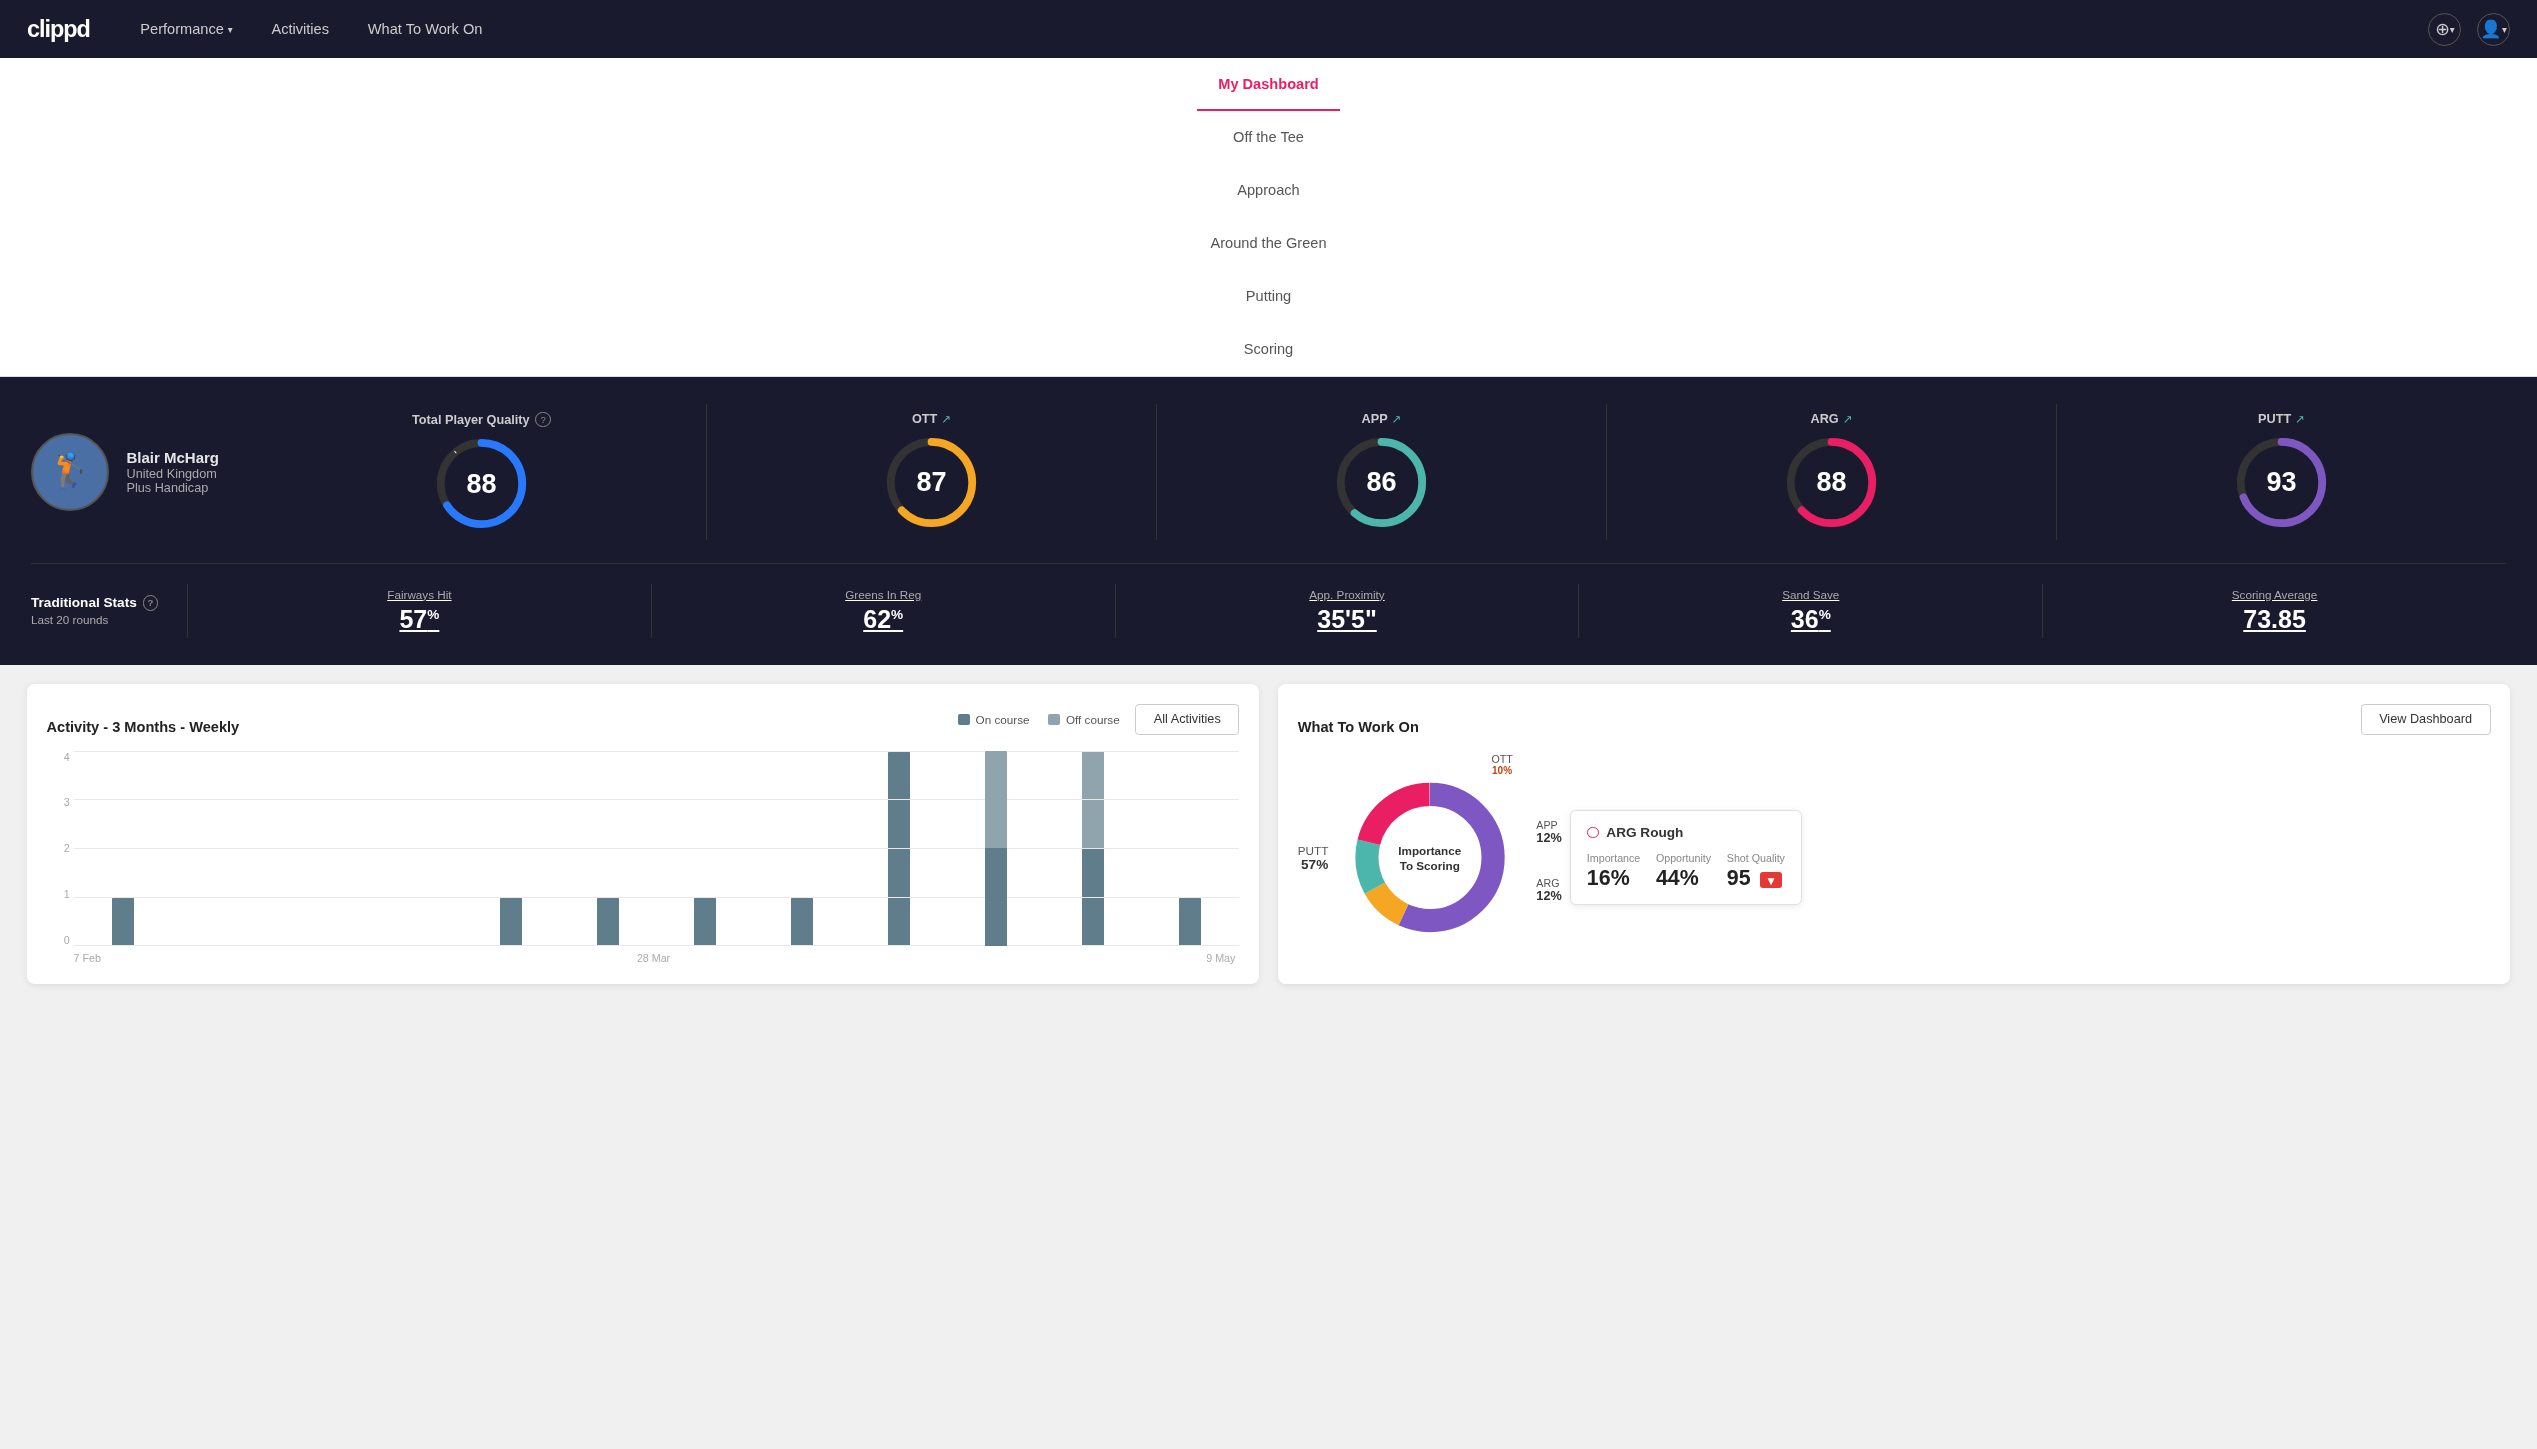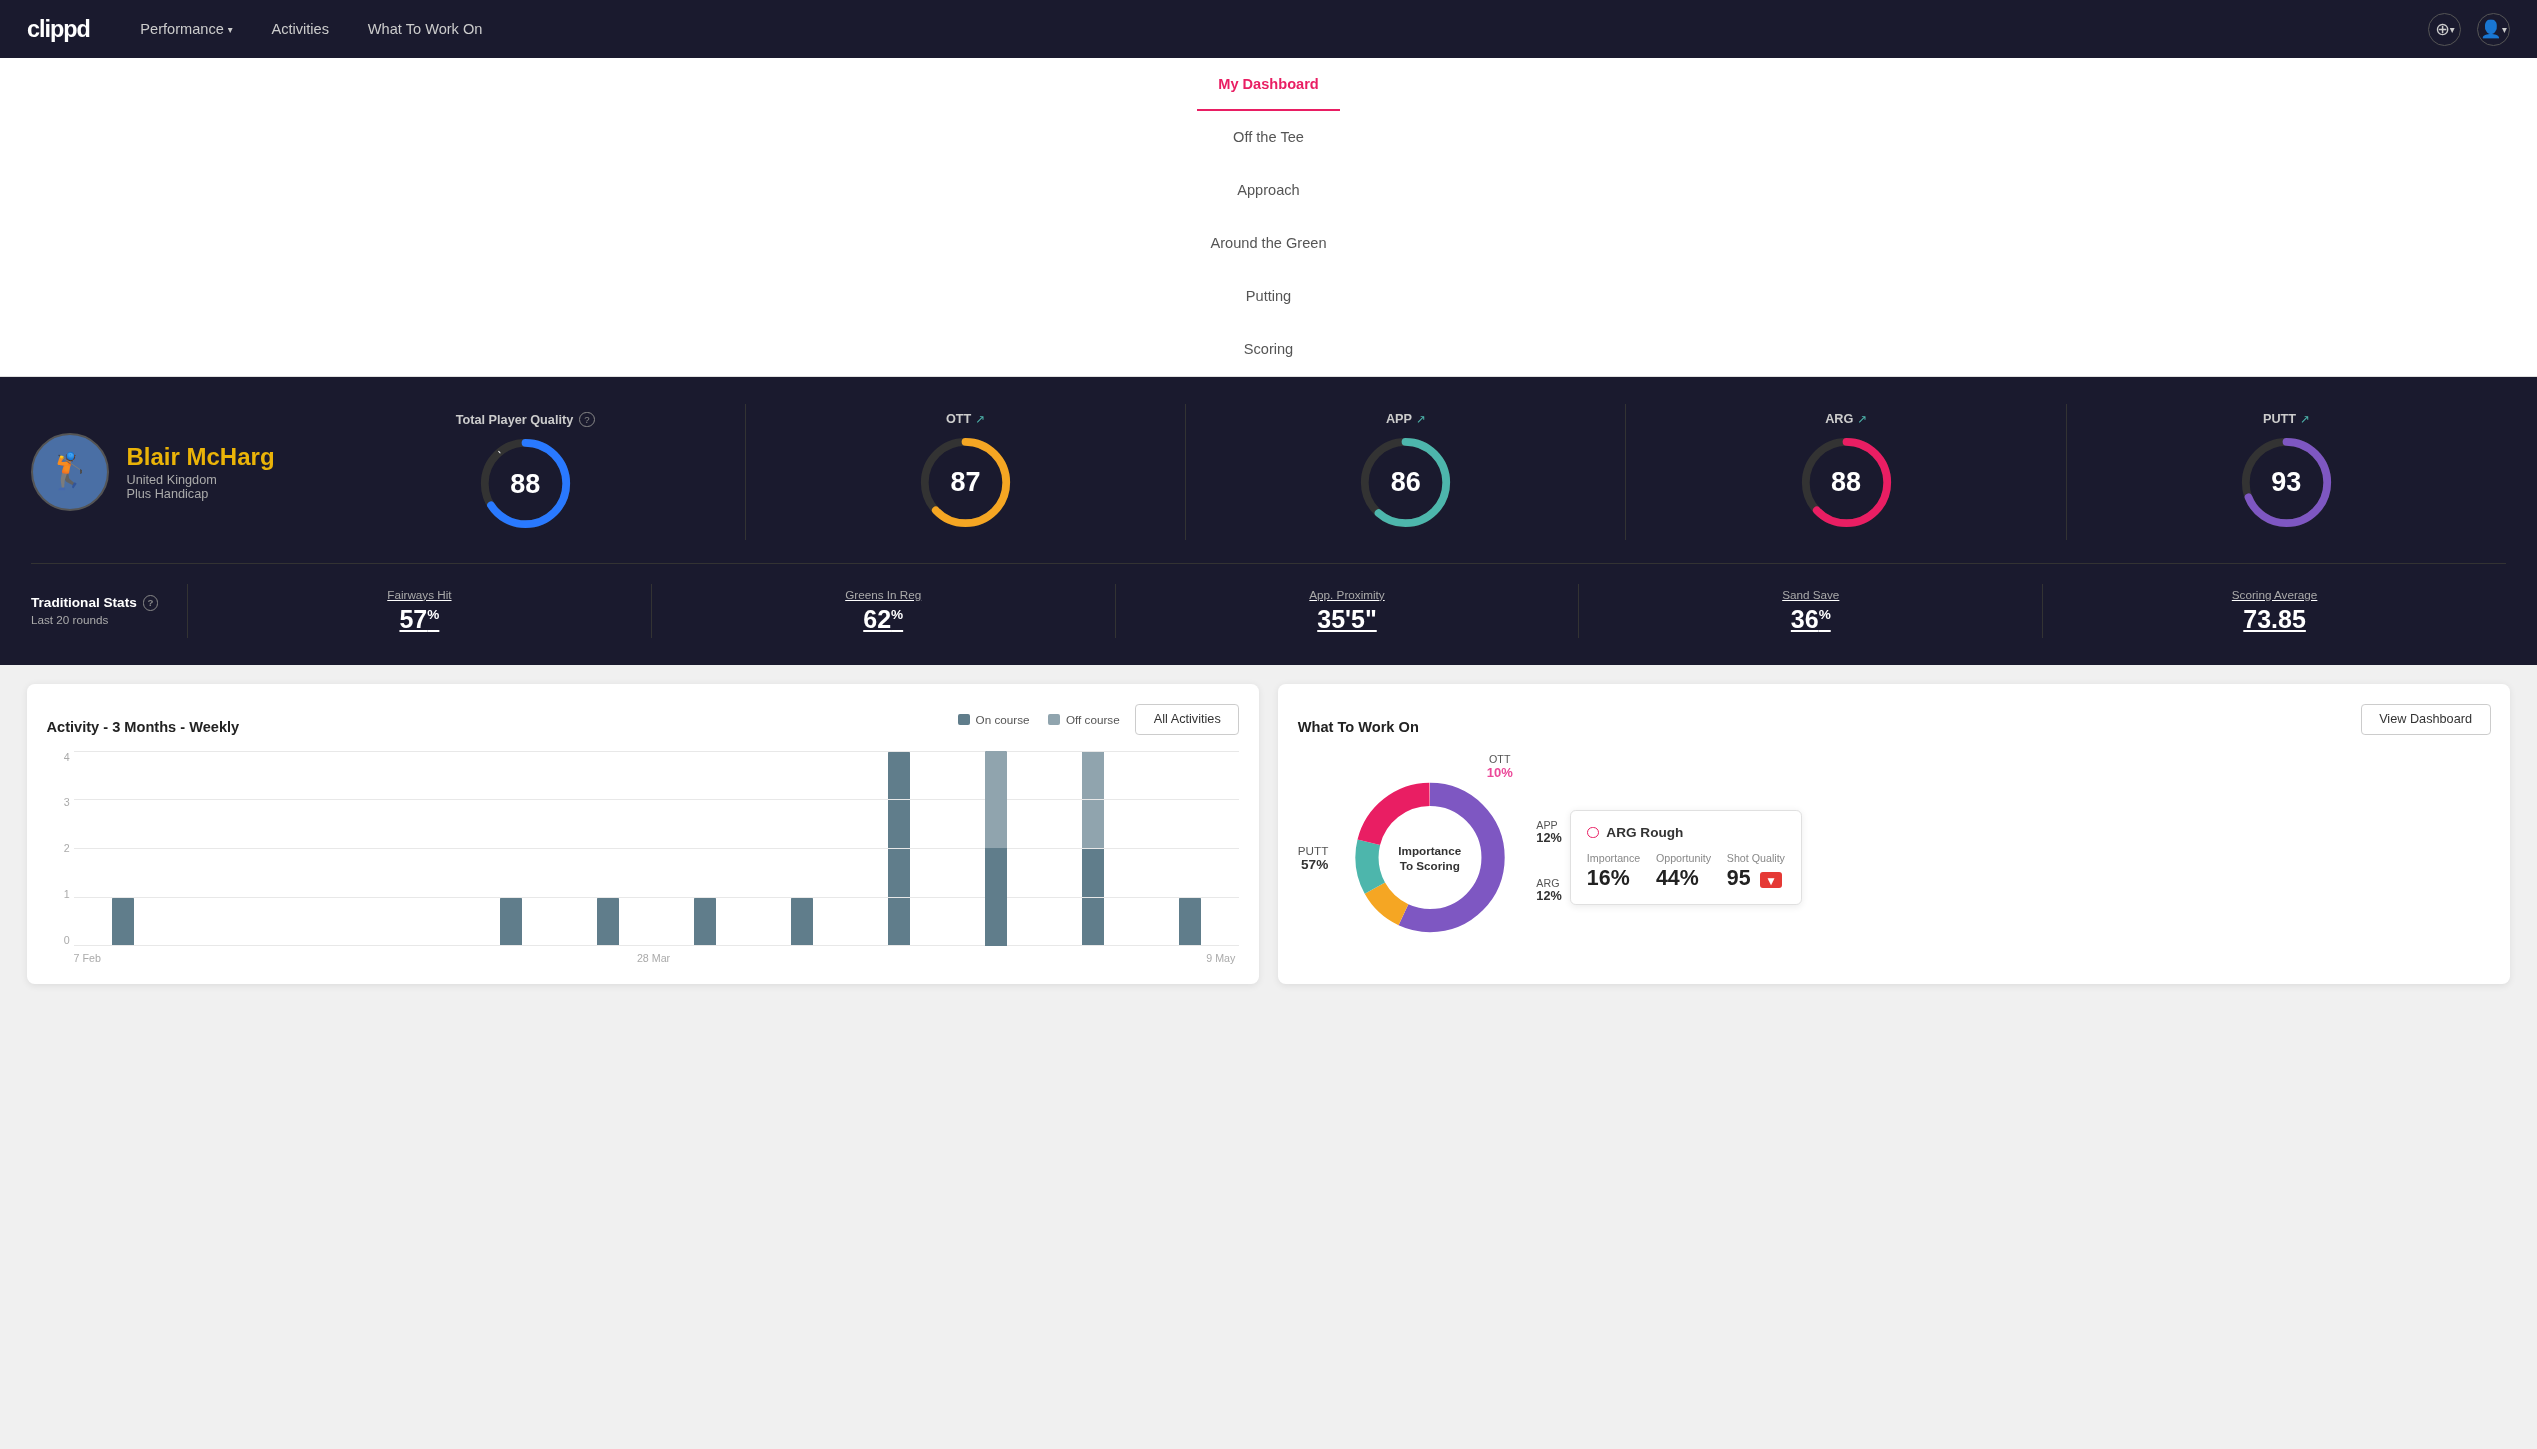--- a/index.html
+++ b/index.html
@@ -104,23 +104,23 @@
       border-radius: 50%;
       background: #4a6fa5;
       border: 2.9px solid #555;
       overflow: hidden;
       display: flex;
       align-items: center;
       justify-content: center;
       font-size: 27px;
     }
     .player-name {
-      font-size: 24px;
+      font-size: 15px;
       font-weight: 700;
-      color: #eab308;
+      color: #e5e5e5;
     }
     .player-country {
       font-size: 12.7px;
       color: #aaa;
       margin-top: 1.9px;
     }
     .player-handicap {
       font-size: 12.7px;
       color: #aaa;
     }
@@ -666,21 +666,21 @@
           
           <div style="position:absolute;top:50%;left:50%;transform:translate(-50%,-50%);text-align:center;">
             <div style="font-size:11.7px;font-weight:700;color:#333;line-height:1.3;">
               <span>Importance</span><br>
               <span>To Scoring</span>
             </div>
           </div>
           
           <div style="position:absolute;top:-7.8px;right:0;text-align:center;">
             <div style="font-size:10.7px;color:#555;">OTT</div>
-            <div style="font-size:13px;font-weight:700;color:#ec4899;">10%</div>
+            <div style="font-size:10px;font-weight:700;color:#c2410c;">10%</div>
           </div>
           
           <div style="position:absolute;top:30%;right:-49px;text-align:left;">
             <div style="font-size:10.7px;color:#555;">APP</div>
             <div style="font-size:12.7px;font-weight:700;color:#333;">12%</div>
           </div>
           
           <div style="position:absolute;top:60%;right:-49px;text-align:left;">
             <div style="font-size:10.7px;color:#555;">ARG</div>
             <div style="font-size:12.7px;font-weight:700;color:#333;">12%</div>

